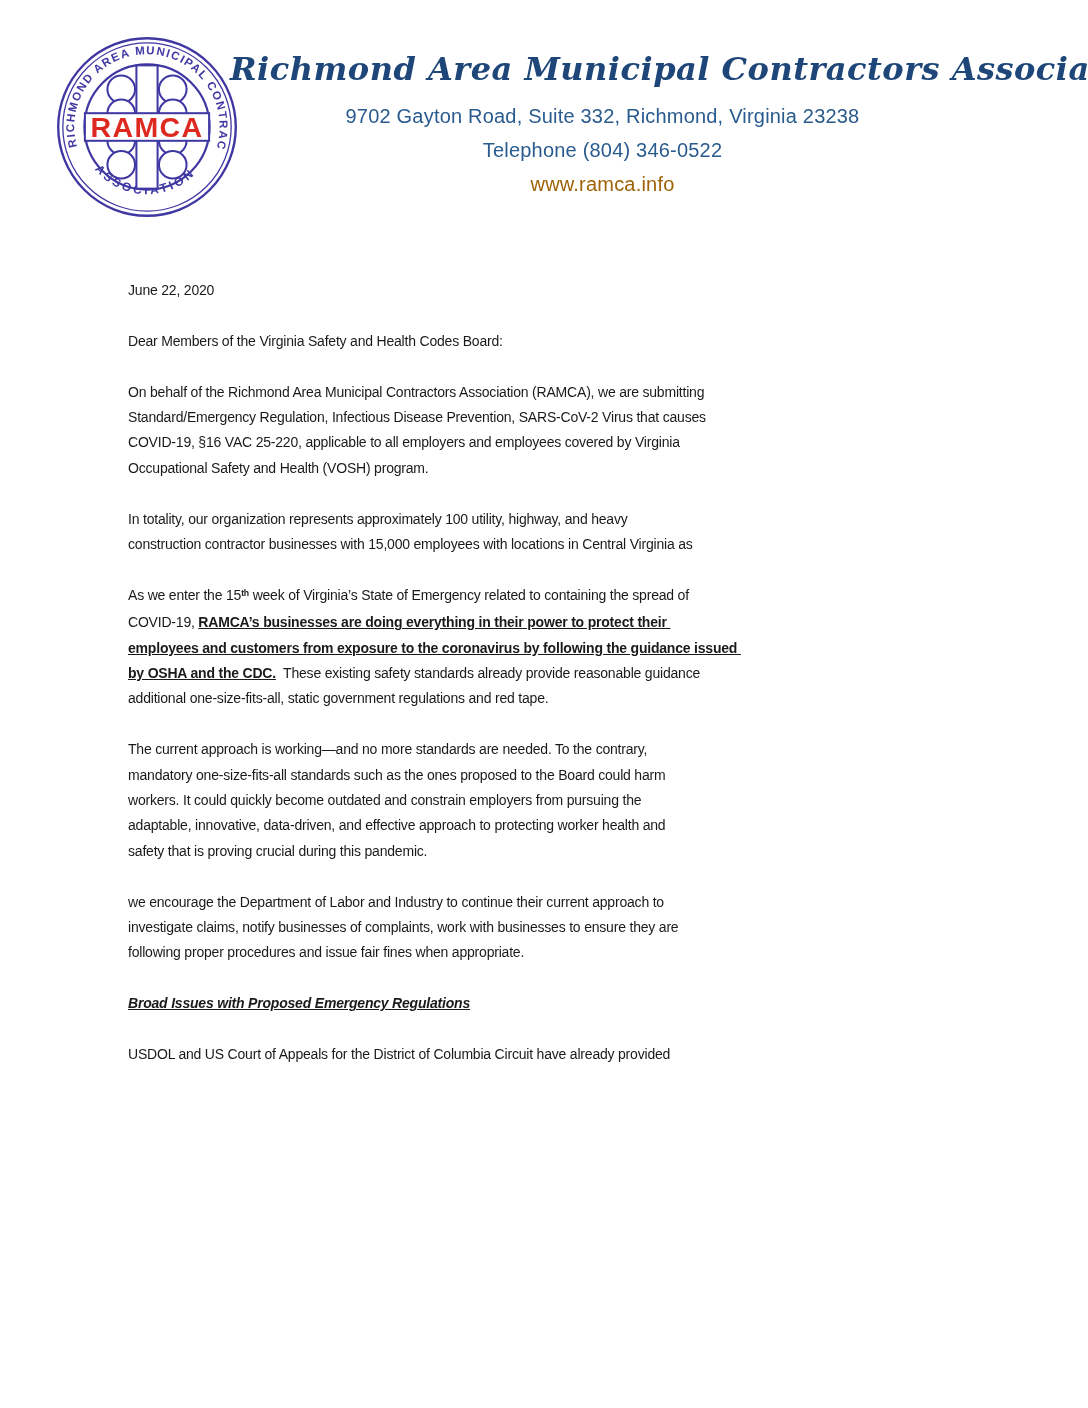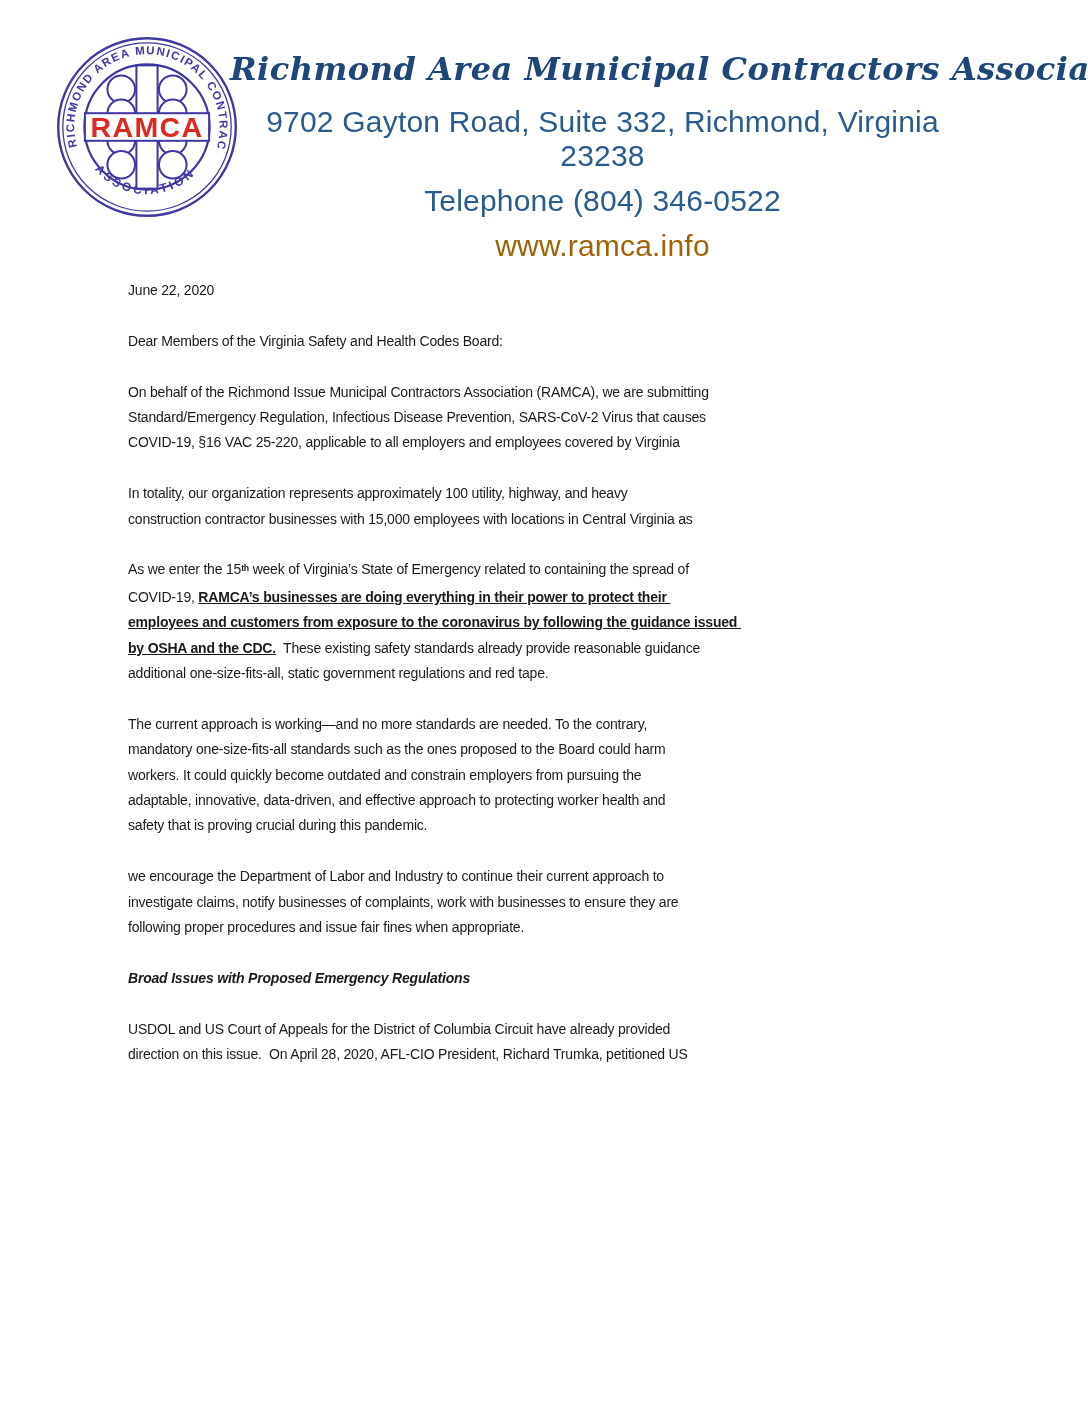--- a/index.html
+++ b/index.html
@@ -20,37 +20,37 @@
   }
   .org-script{
     font-family:"DejaVu Serif",serif;
     font-style:italic;
     font-weight:bold;
     font-size:32px;
     letter-spacing:.5px;
     white-space:nowrap;
   }
   .hdr-line{
-    font-size:30px;
+    font-size:20px;
     margin-top:11px;
     letter-spacing:.2px;
   }
   .hdr-line.first{margin-top:17px;}
   
   .letter-body{
     position:absolute;left:128px;top:278px;width:905px;
     font-size:14px;
     line-height:25.4px;
     letter-spacing:-0.2px;
   }
   .para{margin:0 0 25.4px 0;}
   .line{white-space:pre;}
   .b{font-weight:bold;}
   .bu{font-weight:bold;text-decoration:underline;}
-  .biu{font-weight:bold;font-style:italic;text-align:right;}
+  .biu{font-weight:bold;font-style:italic;text-decoration:underline;text-align:right;}
   .supb{
     font-weight:bold;
     font-size:0.62em;
     position:relative;top:-0.42em;
   }
 </style>
 </head>
 <body>
 
 <div class="page">
@@ -101,23 +101,24 @@
   </div>
 
   <div class="letter-body">
       <div class="para">
         <div class="line"><span>June 22, 2020</span></div>
       </div>
       <div class="para">
         <div class="line"><span>Dear Members of the Virginia Safety and Health Codes Board:</span></div>
       </div>
       <div class="para">
-        <div class="line"><span>On behalf of the Richmond Issue Municipal Contractors Association (RAMCA), we are submitting</span></div>
+        <div class="line"><span>On behalf of the Richmond Area Municipal Contractors Association (RAMCA), we are submitting</span></div>
         <div class="line"><span>Standard/Emergency Regulation, Infectious Disease Prevention, SARS-CoV-2 Virus that causes</span></div>
         <div class="line"><span>COVID-19, §16 VAC 25-220, applicable to all employers and employees covered by Virginia</span></div>
+        <div class="line"><span>Occupational Safety and Health (VOSH) program.</span></div>
       </div>
       <div class="para">
         <div class="line"><span>In totality, our organization represents approximately 100 utility, highway, and heavy</span></div>
         <div class="line"><span>construction contractor businesses with 15,000 employees with locations in Central Virginia as</span></div>
       </div>
       <div class="para">
         <div class="line"><span>As we enter the 15</span><span class="supb">th</span><span> week of Virginia’s State of Emergency related to containing the spread of</span></div>
         <div class="line"><span>COVID-19, </span><span class="bu">RAMCA’s businesses are doing everything in their power to protect their </span></div>
         <div class="line"><span class="bu">employees and customers from exposure to the coronavirus by following the guidance issued </span></div>
         <div class="line"><span class="bu">by OSHA and the CDC.</span><span>  These existing safety standards already provide reasonable guidance</span></div>
@@ -133,17 +134,16 @@
       <div class="para">
         <div class="line"><span>we encourage the Department of Labor and Industry to continue their current approach to</span></div>
         <div class="line"><span>investigate claims, notify businesses of complaints, work with businesses to ensure they are</span></div>
         <div class="line"><span>following proper procedures and issue fair fines when appropriate.</span></div>
       </div>
       <div class="para">
         <div class="line"><span class="biu">Broad Issues with Proposed Emergency Regulations</span></div>
       </div>
       <div class="para">
         <div class="line"><span>USDOL and US Court of Appeals for the District of Columbia Circuit have already provided</span></div>
-        <div class="line"><span>direction on this issue.  On April 28, 2020, AFL-CIO President, Richard Trumka, petitioned US</span></div>
       </div>
     </div>
 
 </div>
 
 </body></html>

